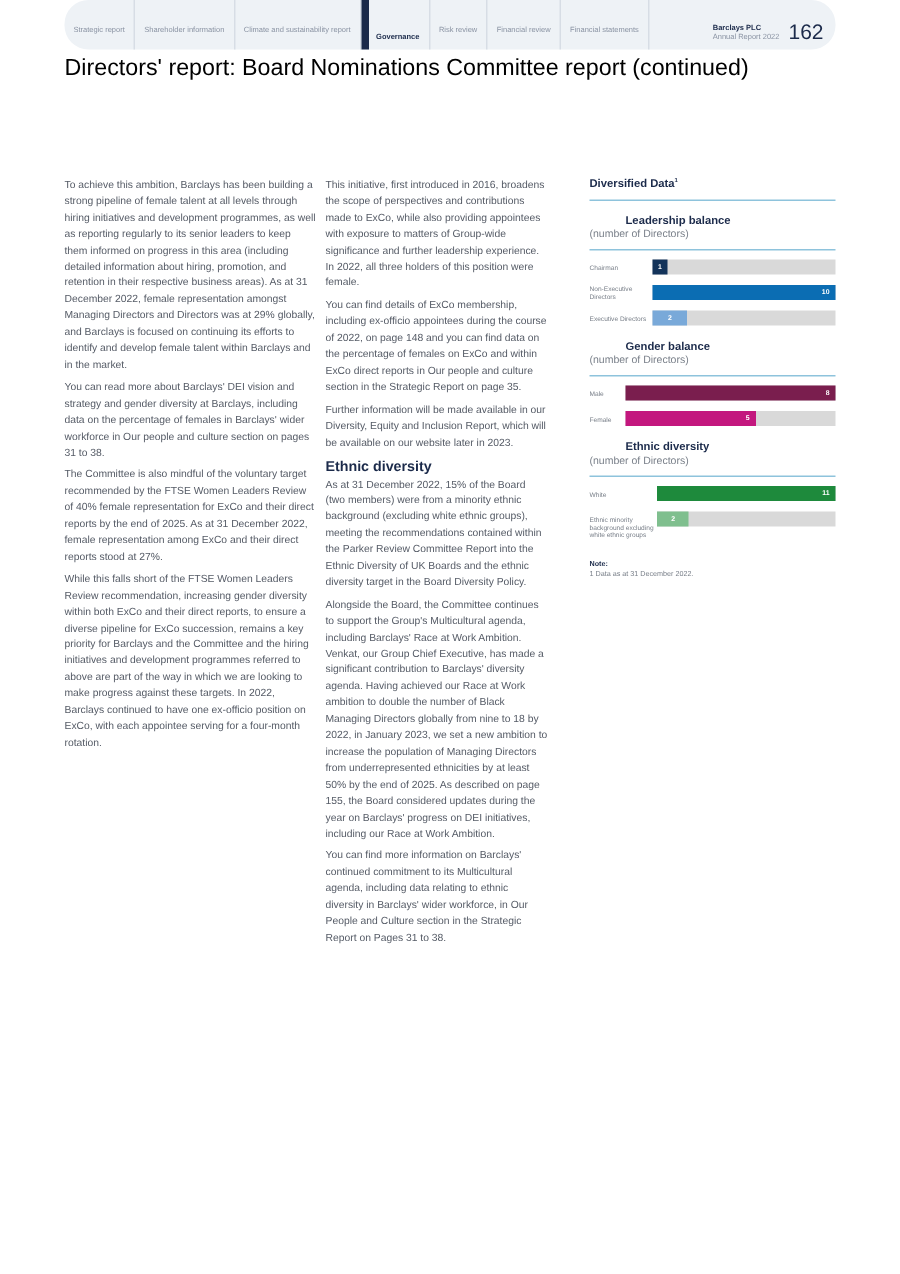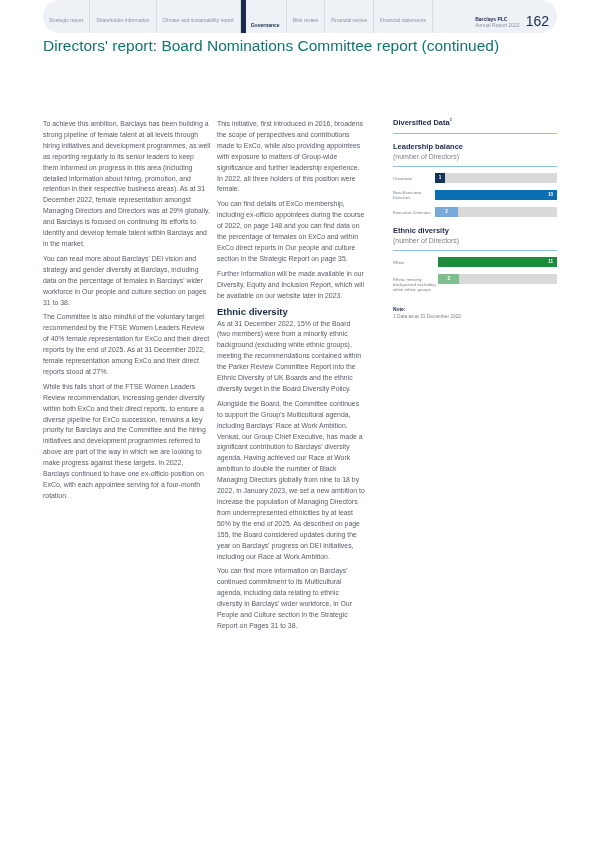--- a/index.html
+++ b/index.html
@@ -6,30 +6,30 @@
   body { width: 600px; height: 849px; background: #ffffff; font-family: "Liberation Sans", sans-serif; color: #4a4f5a; position: relative; overflow: hidden; }
   .topnav { position: absolute; left: 43px; top: 0; width: 514px; height: 33px; background: #eef2f6; display: flex; border-radius: 16px; }
   .navtab { position: relative; height: 33px; padding: 17px 6px 0 6px; font-size: 5px; line-height: 6px; color: #8a93a3; border-right: 1px solid #d7dde5; }
   .navtab.active { color: #1b2a4a; font-weight: bold; padding-top: 22px; }
   .navtab.active::before { content: ""; position: absolute; left: 0; top: 0; width: 5px; height: 33px; background: #1b2a4a; }
   .navtab.active span { padding-left: 4px; }
   .brand { margin-left: auto; display: flex; align-items: flex-end; padding: 0 8px 5px 0; }
   .brand-text { font-size: 5px; line-height: 6px; color: #8a93a3; text-align: left; margin-right: 6px; }
   .brand-text b { color: #1b2a4a; display: block; }
   .pagenum { font-size: 14px; color: #1b2a4a; line-height: 14px; }
-  .title { position: absolute; left: 43px; top: 37px; font-size: 15.5px; color: #0f766e; white-space: nowrap; }
+  .title { position: absolute; left: 43px; top: 37px; font-size: 15.5px; color: #000000; white-space: nowrap; }
   .col { position: absolute; font-size: 6.9px; line-height: 10.9px; color: #555b66; }
   .col p { margin-bottom: 4px; }
   .col1 { left: 43px; top: 119px; width: 168px; }
   .col2 { left: 217px; top: 119px; width: 148px; }
   .col h3 { font-size: 9.5px; color: #1b2a4a; line-height: 12px; margin: 3px 0 1px; }
   .side { position: absolute; left: 393px; top: 113px; width: 164px; }
   .side-title { font-size: 7.5px; font-weight: bold; color: #1b2a4a; padding: 4px 0 6px; border-bottom: 1px solid #8ec3dc; }
   .side-title sup { font-size: 4px; }
-  .grp-title { font-size: 7.5px; font-weight: bold; color: #1b2a4a; margin-top: 8px; line-height: 10px; }
+  .grp-title { font-size: 7.5px; font-weight: bold; color: #1b2a4a; margin-top: 8px; line-height: 10px; margin-left: 24px; }
   .grp-sub { font-size: 7px; color: #7a808a; padding-bottom: 4px; border-bottom: 1px solid #8ec3dc; line-height: 10px; }
   .bar-row { display: flex; align-items: center; margin-top: 6px; height: 11px; }
   .bar-label { font-size: 4.4px; line-height: 5px; color: #7a808a; flex: 0 0 auto; }
   .bar-track { background: #d9d9d9; height: 10px; position: relative; flex: 1; }
   .bar-fill { height: 10px; position: absolute; left: 0; top: 0; color: #fff; font-size: 4.6px; font-weight: bold; text-align: right; padding-right: 4px; line-height: 10px; }
   .note { margin-top: 10px; font-size: 4.8px; color: #7a808a; line-height: 7px; }
   .note b { color: #1b2a4a; display: block; }
 </style>
 </head>
 <body>
@@ -84,20 +84,36 @@
           </div>
         </div>
         <div class="bar-row">
           <div class="bar-label" style="width: 42px;">Executive Directors</div>
           <div class="bar-track">
             <div class="bar-fill" style="width: 19%; background: rgb(121, 169, 217); text-align: center; padding-right: 0px; min-width: 10px;">2</div>
           </div>
         </div>
       </div>
       <div>
+        <div class="grp-title">Gender balance</div>
+        <div class="grp-sub">(number of Directors)</div>
+        <div class="bar-row">
+          <div class="bar-label" style="width: 24px;">Male</div>
+          <div class="bar-track">
+            <div class="bar-fill" style="width: 100%; background: rgb(122, 30, 78);">8</div>
+          </div>
+        </div>
+        <div class="bar-row">
+          <div class="bar-label" style="width: 24px;">Female</div>
+          <div class="bar-track">
+            <div class="bar-fill" style="width: 62%; background: rgb(195, 23, 126);">5</div>
+          </div>
+        </div>
+      </div>
+      <div>
         <div class="grp-title">Ethnic diversity</div>
         <div class="grp-sub">(number of Directors)</div>
         <div class="bar-row">
           <div class="bar-label" style="width: 45px;">White</div>
           <div class="bar-track">
             <div class="bar-fill" style="width: 100%; background: rgb(30, 138, 60);">11</div>
           </div>
         </div>
         <div class="bar-row" style="height: 22px;">
           <div class="bar-label" style="width: 45px;">Ethnic minority background excluding white ethnic groups</div>

